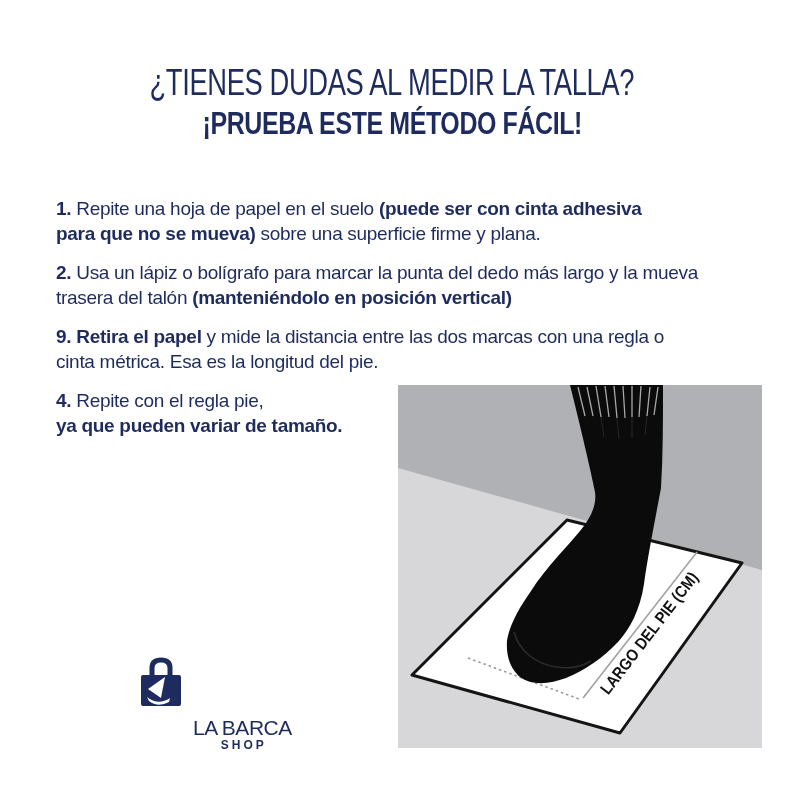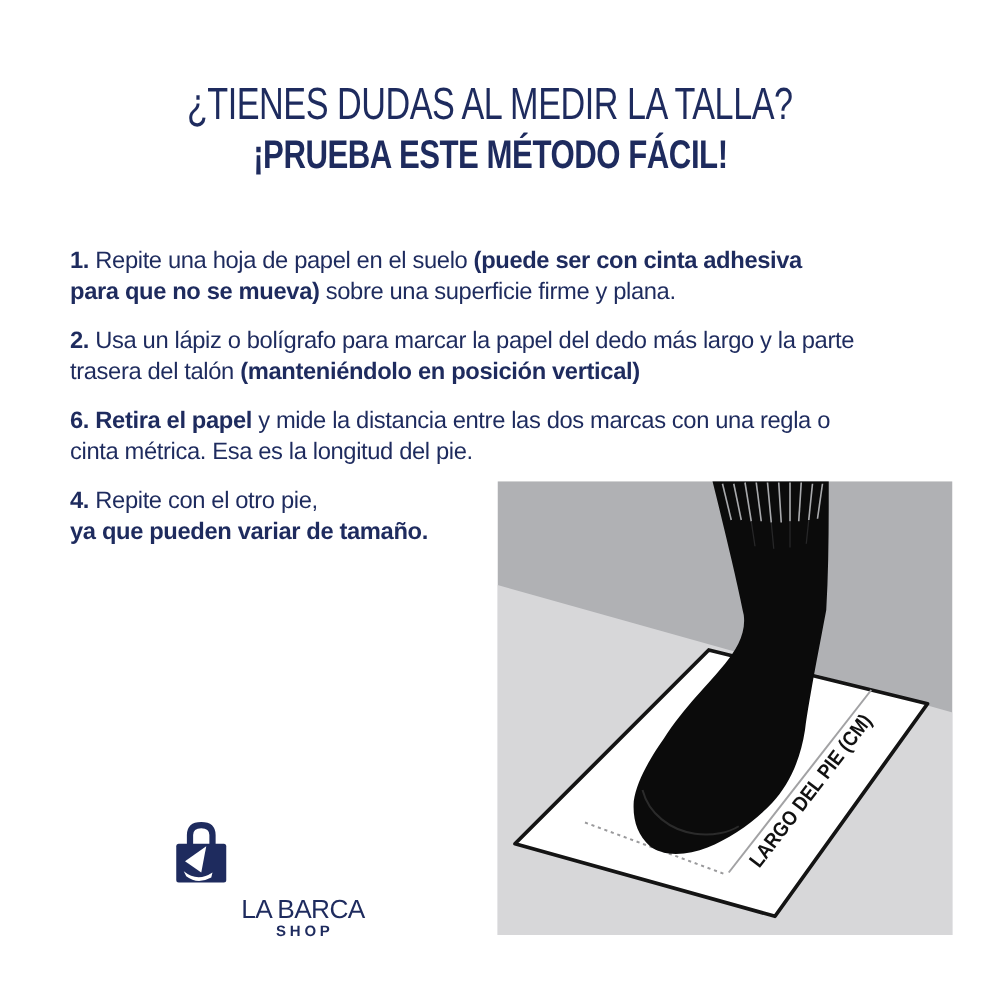--- a/index.html
+++ b/index.html
@@ -46,23 +46,23 @@
 
 <div>
 
   <div class="title">
     <div class="t1"><span class="cond">¿TIENES DUDAS AL MEDIR LA TALLA?</span></div>
     <div class="t2"><span class="cond">¡PRUEBA ESTE MÉTODO FÁCIL!</span></div>
   </div>
 
   <div class="steps" id="steps">
       <div class="step"><b>1.</b><span> Repite una hoja de papel en el suelo </span><b>(puede ser con cinta adhesiva</b><br><b>para que no se mueva)</b><span> sobre una superficie firme y plana.</span></div>
-      <div class="step"><b>2.</b><span> Usa un lápiz o bolígrafo para marcar la papel del dedo más largo y la parte</span><br><span>trasera del talón </span><b>(manteniéndolo en posición vertical)</b></div>
-      <div class="step"><b>6. Retira el papel</b><span> y mide la distancia entre las dos marcas con una regla o</span><br><span>cinta métrica. Esa es la longitud del pie.</span></div>
-      <div class="step"><b>4.</b><span> Repite con el otro pie,</span><br><b>ya que pueden variar de tamaño.</b></div>
+      <div class="step"><b>2.</b><span> Usa un lápiz o bolígrafo para marcar la punta del dedo más largo y la mueva</span><br><span>trasera del talón </span><b>(manteniéndolo en posición vertical)</b></div>
+      <div class="step"><b>9. Retira el papel</b><span> y mide la distancia entre las dos marcas con una regla o</span><br><span>cinta métrica. Esa es la longitud del pie.</span></div>
+      <div class="step"><b>4.</b><span> Repite con el regla pie,</span><br><b>ya que pueden variar de tamaño.</b></div>
     </div>
 
   <div class="illus">
     <svg viewBox="0 0 364 363">
       <rect class="wall-fill" x="0" y="0" width="364" height="363"></rect>
       <polygon class="floor-fill" points="0,83 364,185 364,363 0,363"></polygon>
       <polygon class="paper-fill" points="14,290 169,135 344,178 222,348"></polygon>
       <line class="guide-dotted" x1="70" y1="273" x2="181" y2="314"></line>
       <line class="guide-solid" x1="185" y1="313" x2="299" y2="167"></line>
       <text class="paper-label" transform="translate(251,248) rotate(-52.5) scale(0.88,1)" text-anchor="middle" dominant-baseline="central">LARGO DEL PIE (CM)</text>

